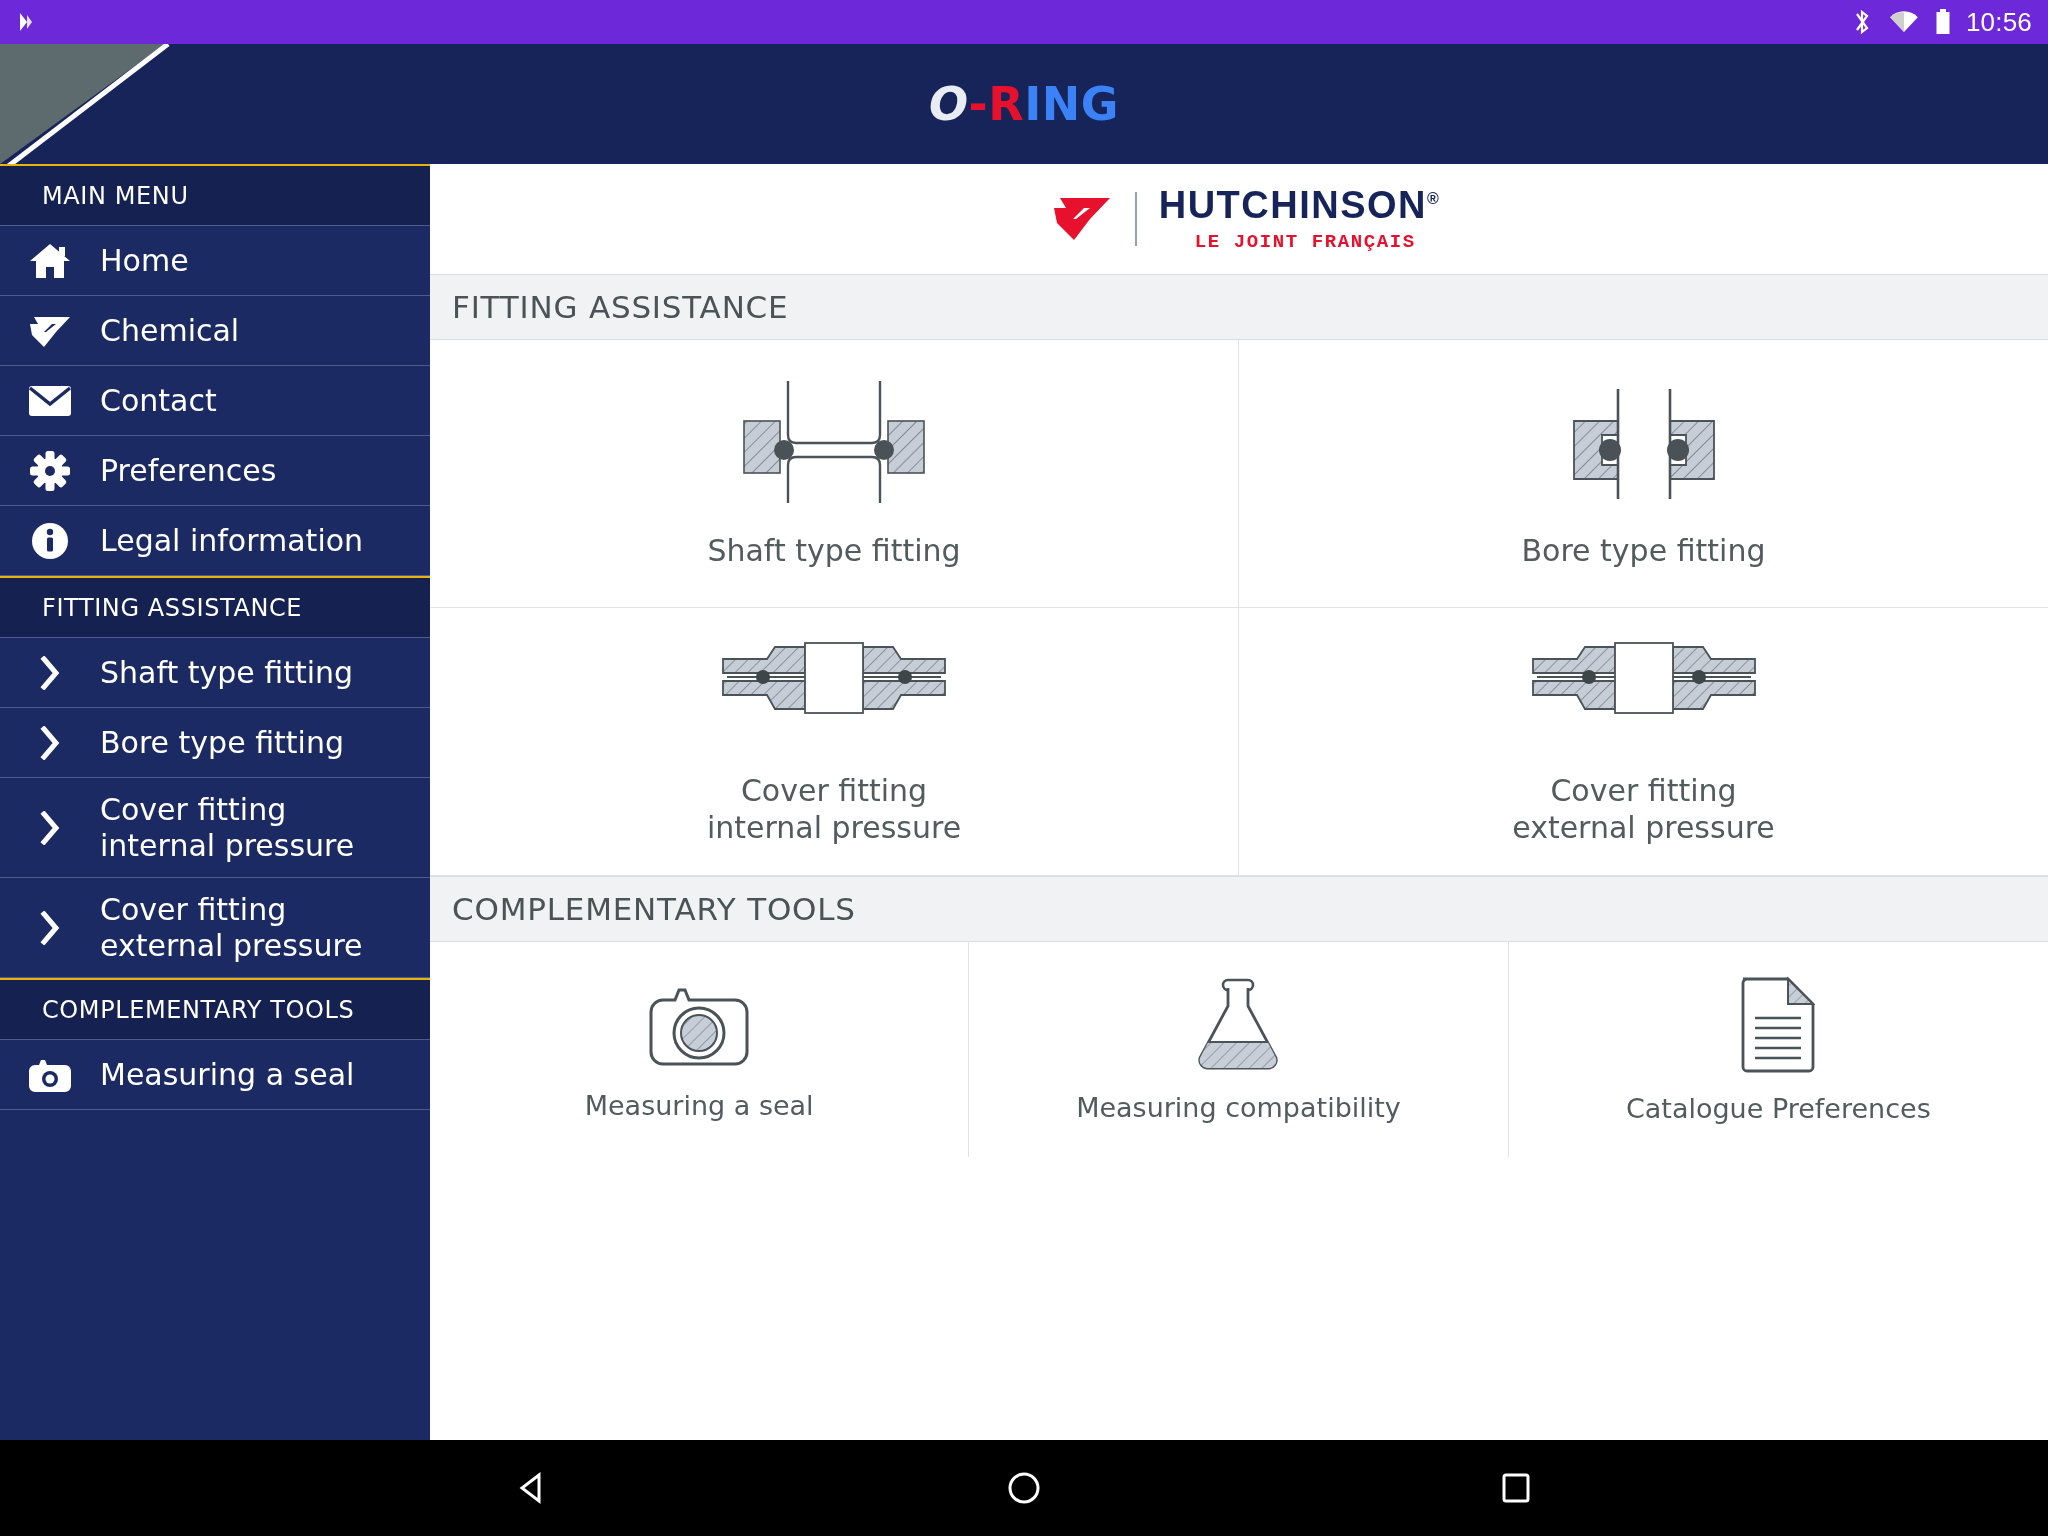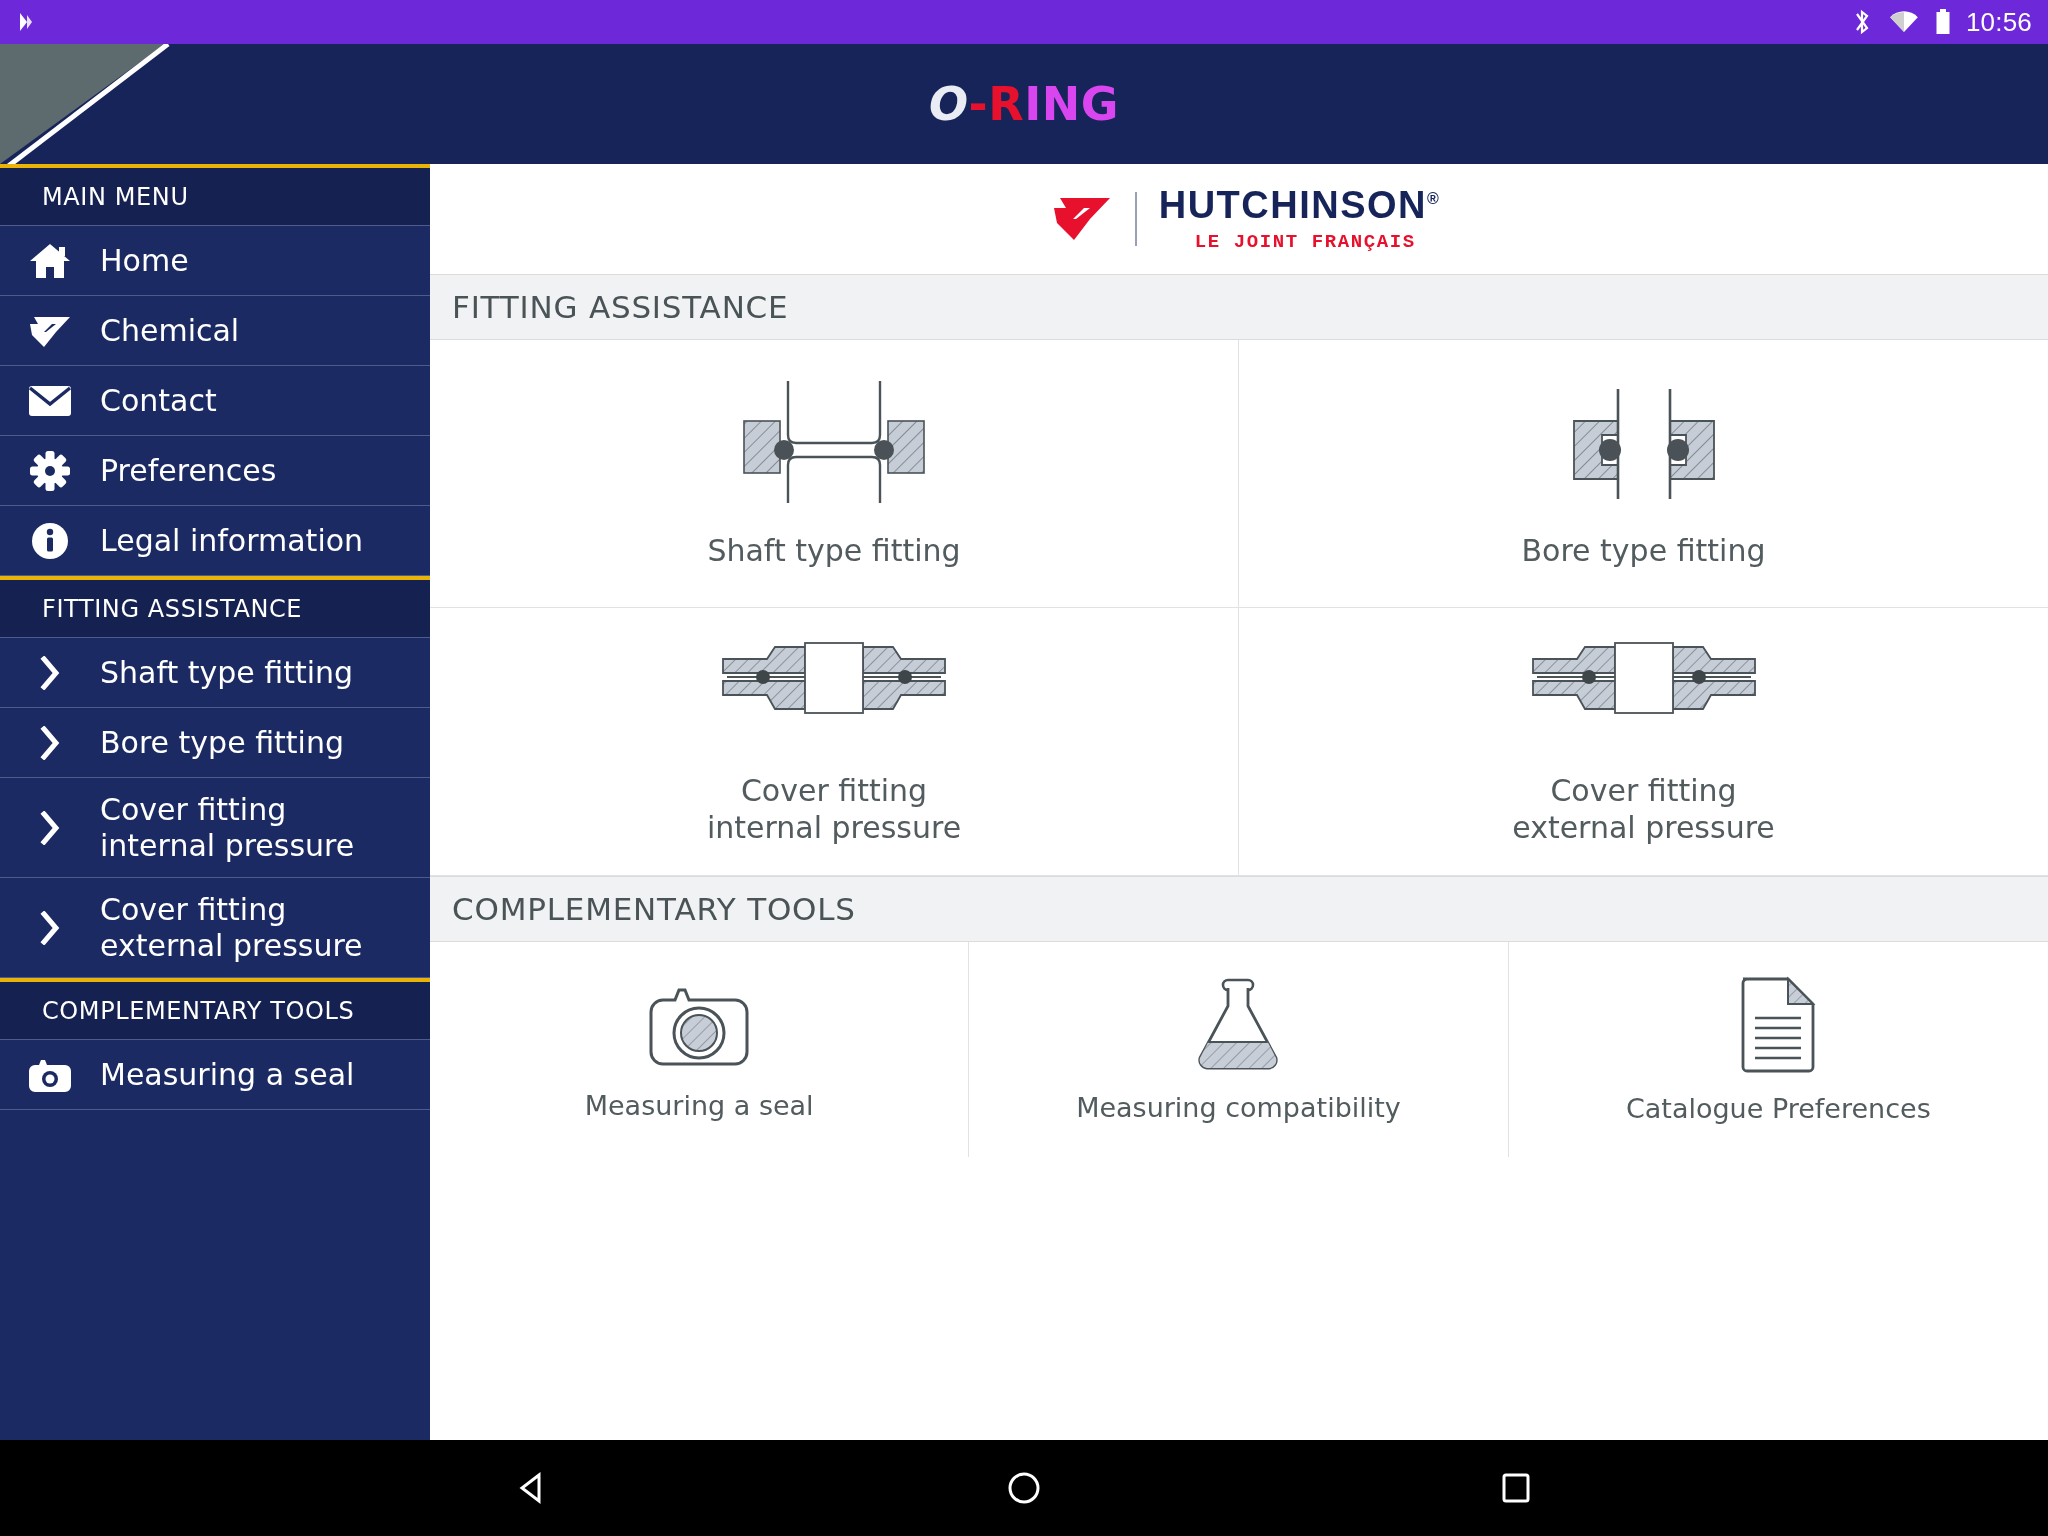--- a/index.html
+++ b/index.html
@@ -35,30 +35,30 @@
     position:absolute; left:0; top:0; width:190px; height:134px;
   }
   .apptitle{
     position:absolute; left:0; top:0; width:2048px; height:120px;
     display:flex; align-items:center; justify-content:center;
     font-family:"DejaVu Sans", sans-serif;
     font-size:46px; font-weight:bold; letter-spacing:0.5px;
   }
   .apptitle .o{ color:#e9ecf3; font-style:italic; font-weight:bold; }
   .apptitle .dashr{ color:#e8112d; }
-  .apptitle .ing{ color:#d946ef; }
+  .apptitle .ing{ color:#3b82f6; }
 
   
   .sidebar{
     position:absolute; left:0; top:164px; width:430px; height:1276px;
     background:#1b2a63; overflow:hidden;
   }
   .side-section{
     height:62px; background:#152150; display:flex; align-items:center;
-    padding-left:42px; border-bottom:1px solid #4f5c8b; border-top:4px solid #eab308;
+    padding-left:42px; border-bottom:1px solid #4f5c8b; border-top:2px solid #eab308;
     color:#fff; font-size:24px; letter-spacing:0.6px;
     font-family:"DejaVu Sans", sans-serif;
   }
   .side-item{
     min-height:70px; display:flex; align-items:center;
     border-bottom:1px solid #4f5c8b;
     color:#fff; font-size:30px;
     font-family:"DejaVu Sans", sans-serif;
     padding:10px 4px 10px 0;
   }

